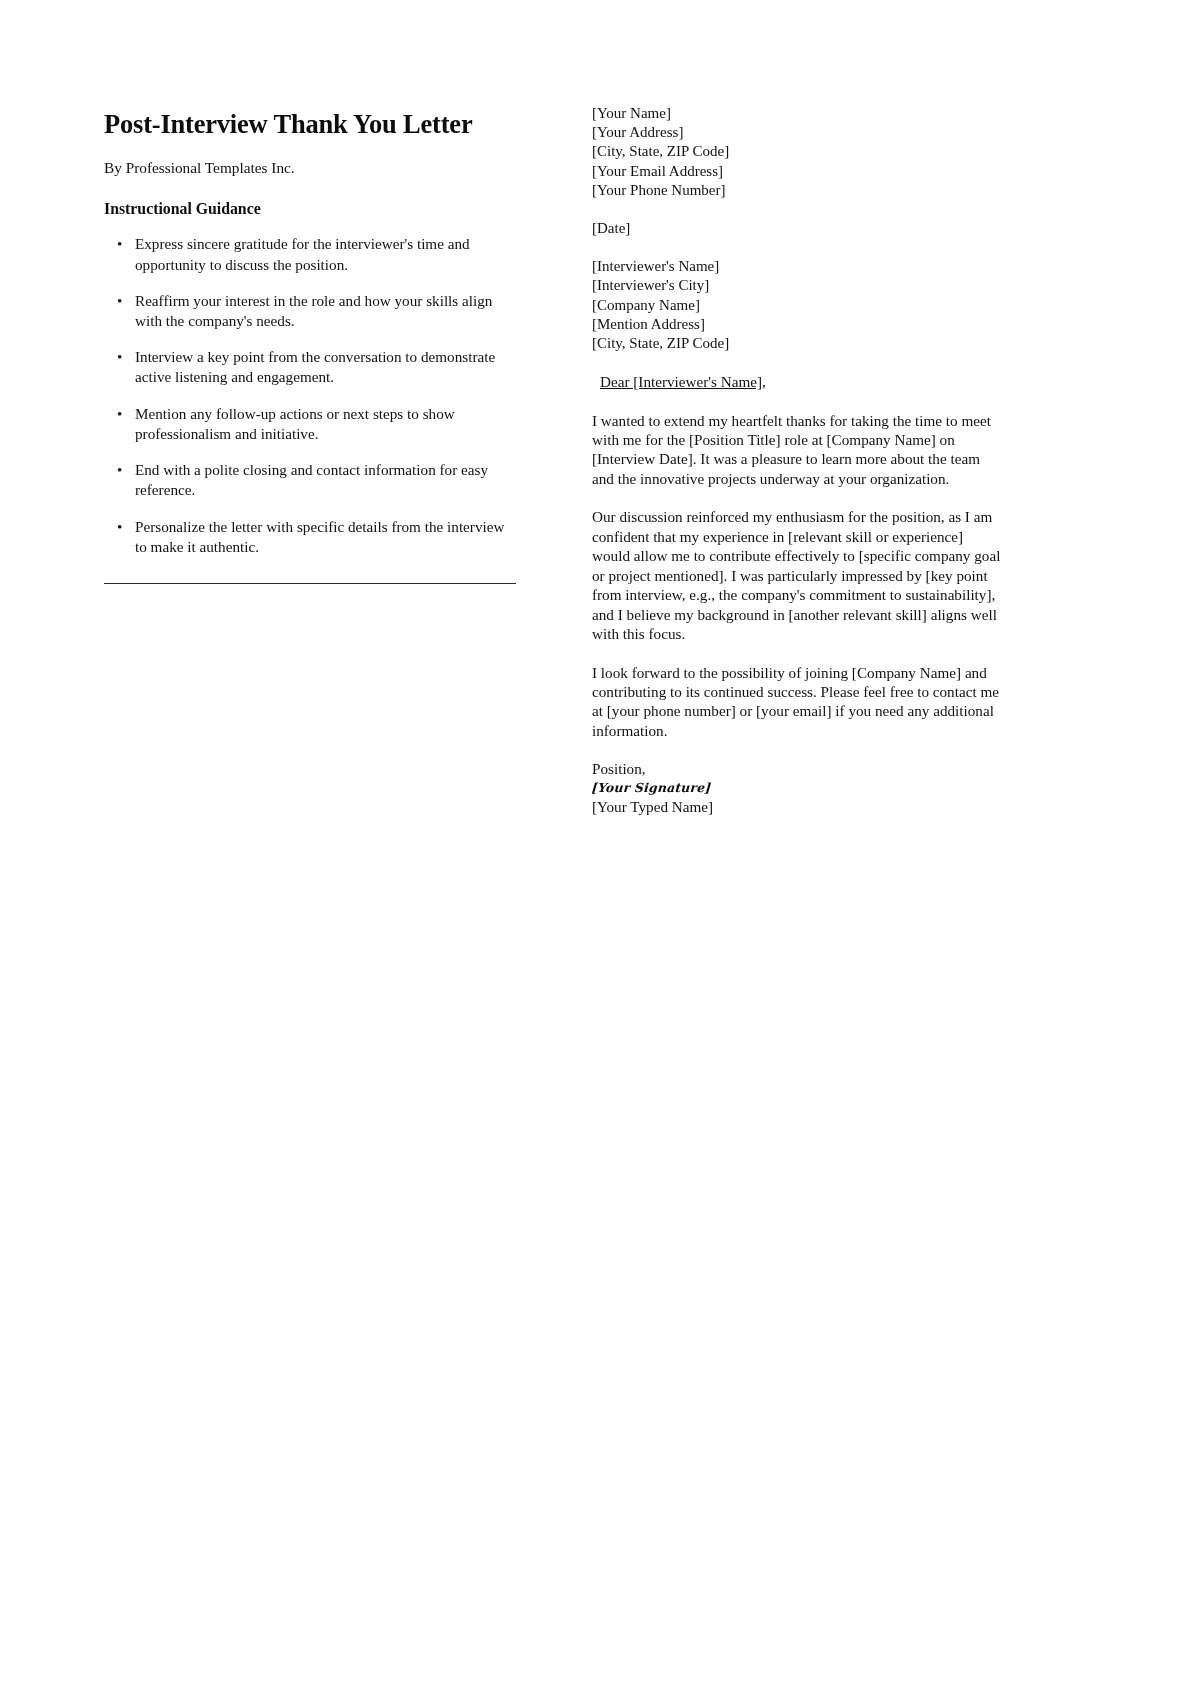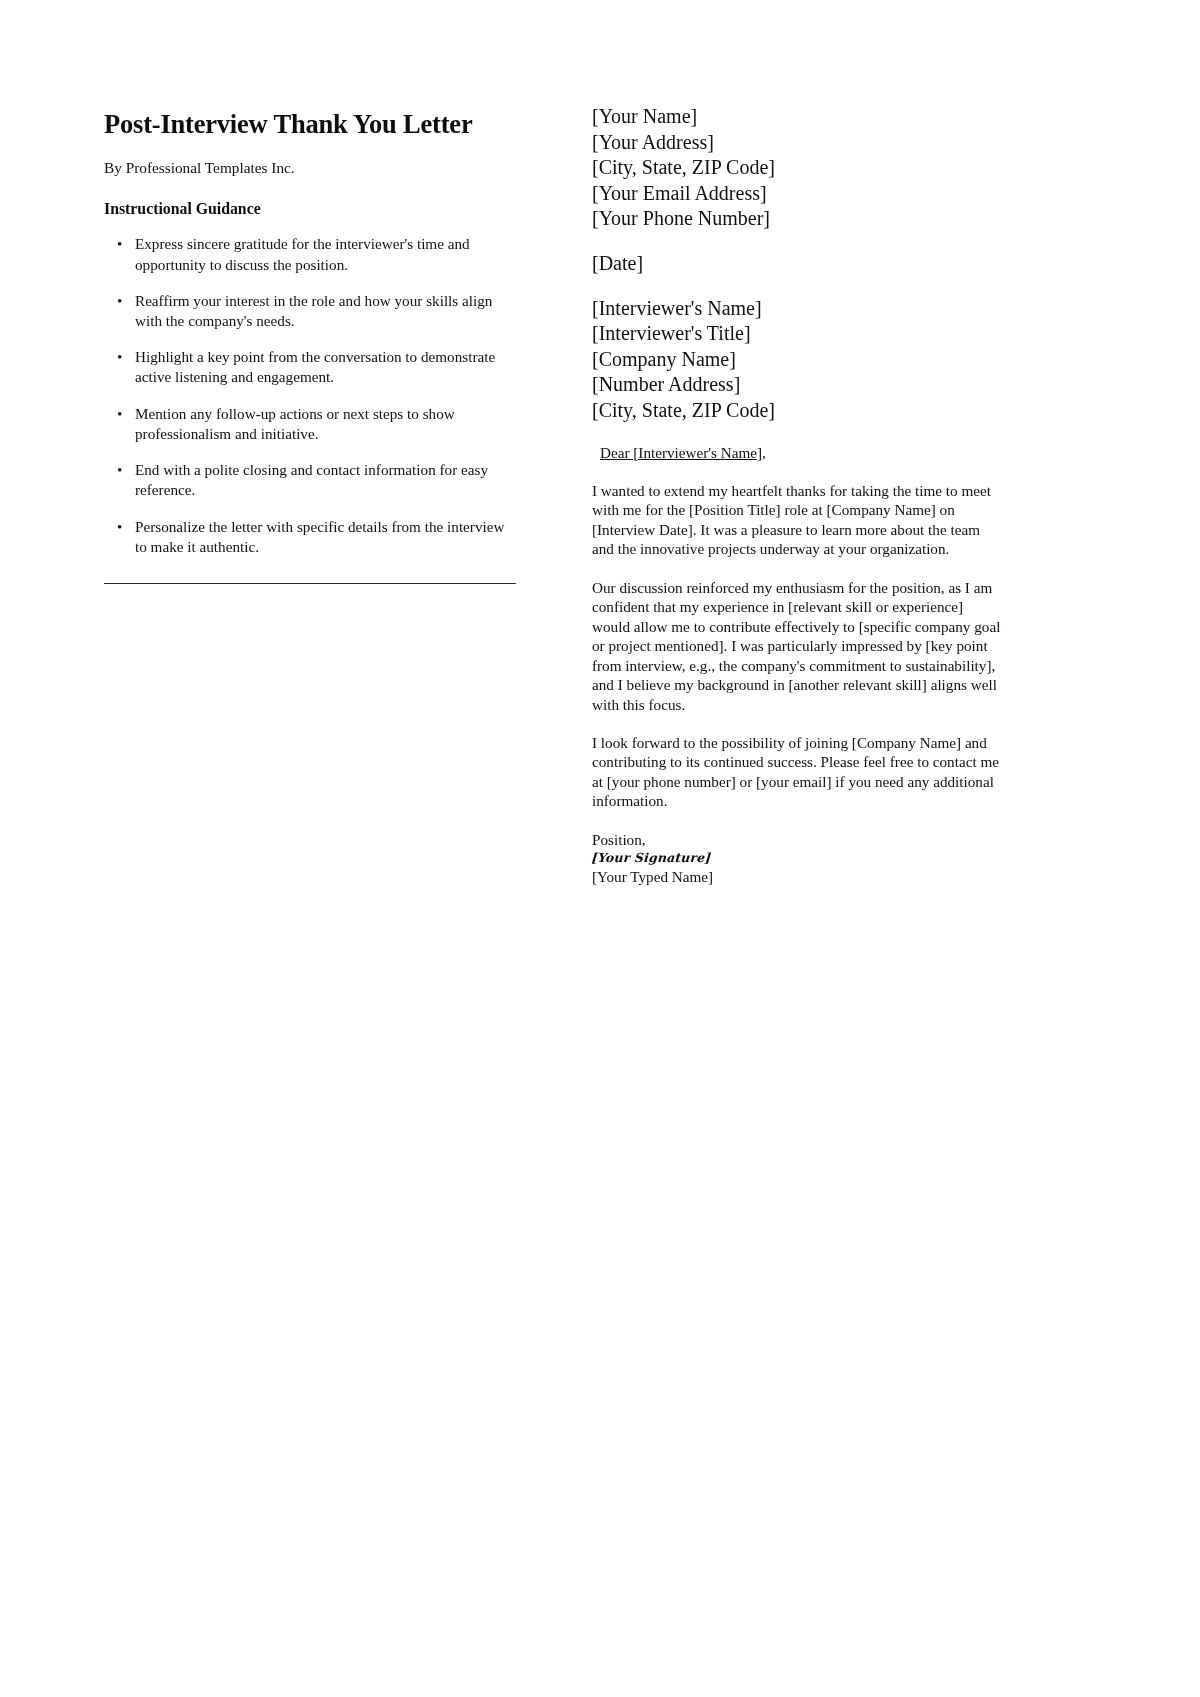--- a/index.html
+++ b/index.html
@@ -90,21 +90,21 @@
   }
   
   .col-right {
     width: 410px;
     margin-left: 76px;
     padding-top: 104px;
     box-sizing: border-box;
   }
   .blk {
     margin: 0 0 19px 0;
-    font-size: 20px;
+    font-size: 15px;
     line-height: 1.28;
     color: #111111;
   }
   .blk .ln {
     display: block;
   }
   .para {
     margin: 8px 0 19px 0;
     font-size: 15.2px;
     line-height: 1.28;
@@ -152,21 +152,21 @@
         <li>
           <span class="bullet-dot">•</span>
           <span>Express sincere gratitude for the interviewer's time and opportunity to discuss the position.</span>
         </li>
         <li>
           <span class="bullet-dot">•</span>
           <span>Reaffirm your interest in the role and how your skills align with the company's needs.</span>
         </li>
         <li>
           <span class="bullet-dot">•</span>
-          <span>Highlight a key point from the conversation to demonstrate active listening and engagement.</span>
+          <span>Interview a key point from the conversation to demonstrate active listening and engagement.</span>
         </li>
         <li>
           <span class="bullet-dot">•</span>
           <span>Mention any follow-up actions or next steps to show professionalism and initiative.</span>
         </li>
         <li>
           <span class="bullet-dot">•</span>
           <span>End with a polite closing and contact information for easy reference.</span>
         </li>
         <li>
@@ -186,23 +186,23 @@
         <span class="ln">[Your Email Address]</span>
         <span class="ln">[Your Phone Number]</span>
       </div>
 
       <div class="blk">
         <span class="ln">[Date]</span>
       </div>
 
       <div class="blk">
         <span class="ln">[Interviewer's Name]</span>
-        <span class="ln">[Interviewer's Title]</span>
+        <span class="ln">[Interviewer's City]</span>
         <span class="ln">[Company Name]</span>
-        <span class="ln">[Number Address]</span>
+        <span class="ln">[Mention Address]</span>
         <span class="ln">[City, State, ZIP Code]</span>
       </div>
 
       <p class="salutation">Dear [Interviewer's Name],</p>
 
       <p class="para">I wanted to extend my heartfelt thanks for taking the time to meet with me for the [Position Title] role at [Company Name] on [Interview Date]. It was a pleasure to learn more about the team and the innovative projects underway at your organization.</p>
       <p class="para">Our discussion reinforced my enthusiasm for the position, as I am confident that my experience in [relevant skill or experience] would allow me to contribute effectively to [specific company goal or project mentioned]. I was particularly impressed by [key point from interview, e.g., the company's commitment to sustainability], and I believe my background in [another relevant skill] aligns well with this focus.</p>
       <p class="para">I look forward to the possibility of joining [Company Name] and contributing to its continued success. Please feel free to contact me at [your phone number] or [your email] if you need any additional information.</p>
 
       <div class="sig-block">

